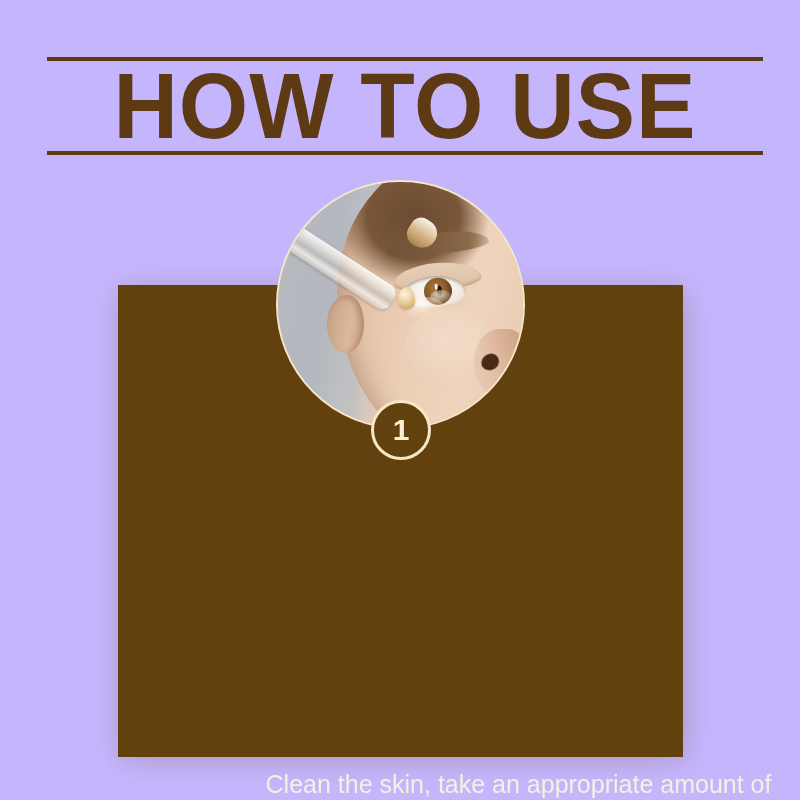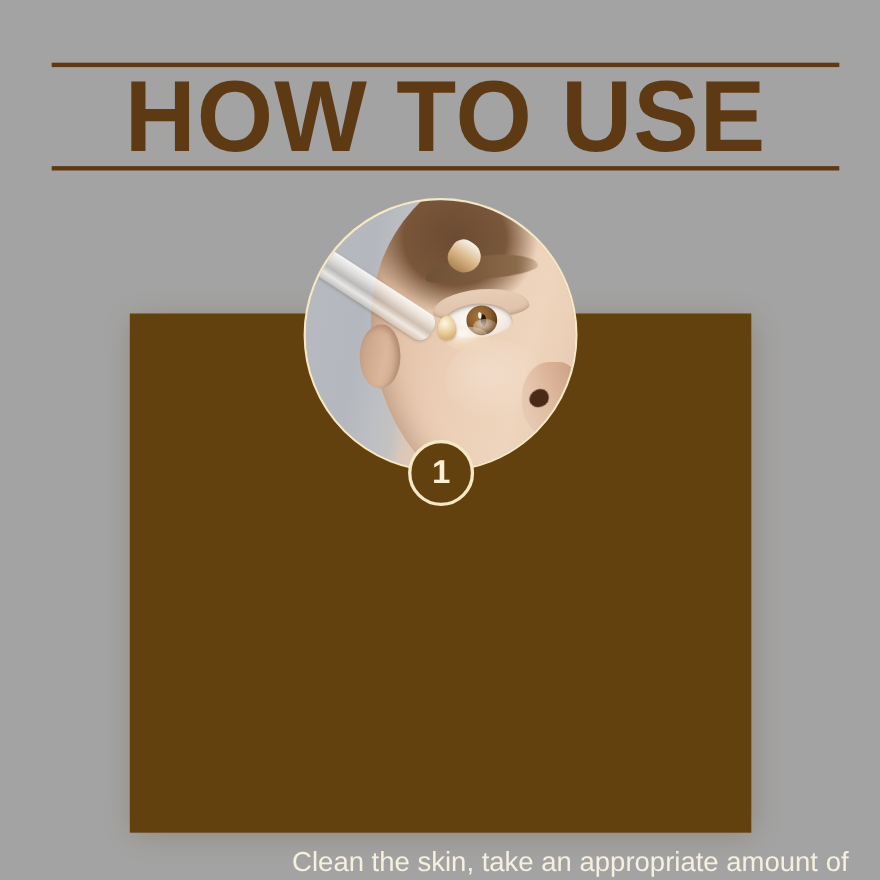--- a/index.html
+++ b/index.html
@@ -10,21 +10,21 @@
     width: 800px;
     height: 800px;
     overflow: hidden;
     font-family: "Liberation Sans", sans-serif;
   }
 
   #poster {
     position: relative;
     width: 800px;
     height: 800px;
-    background: #a3a3a3;
+    background: #c4b5fd;
     overflow: hidden;
   }
 
   
   #header {
     position: absolute;
     left: 47px;
     top: 57px;
     width: 716px;
     height: 98px;

